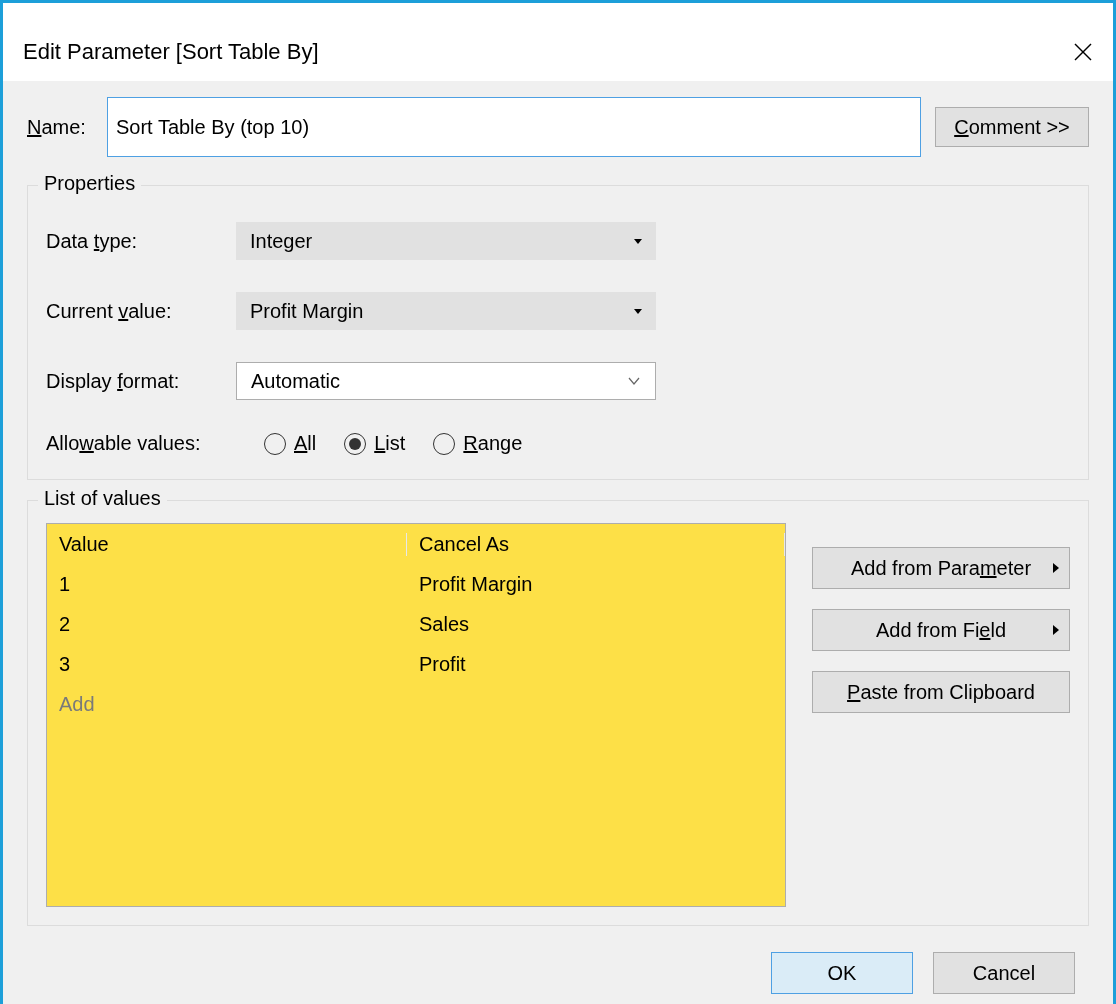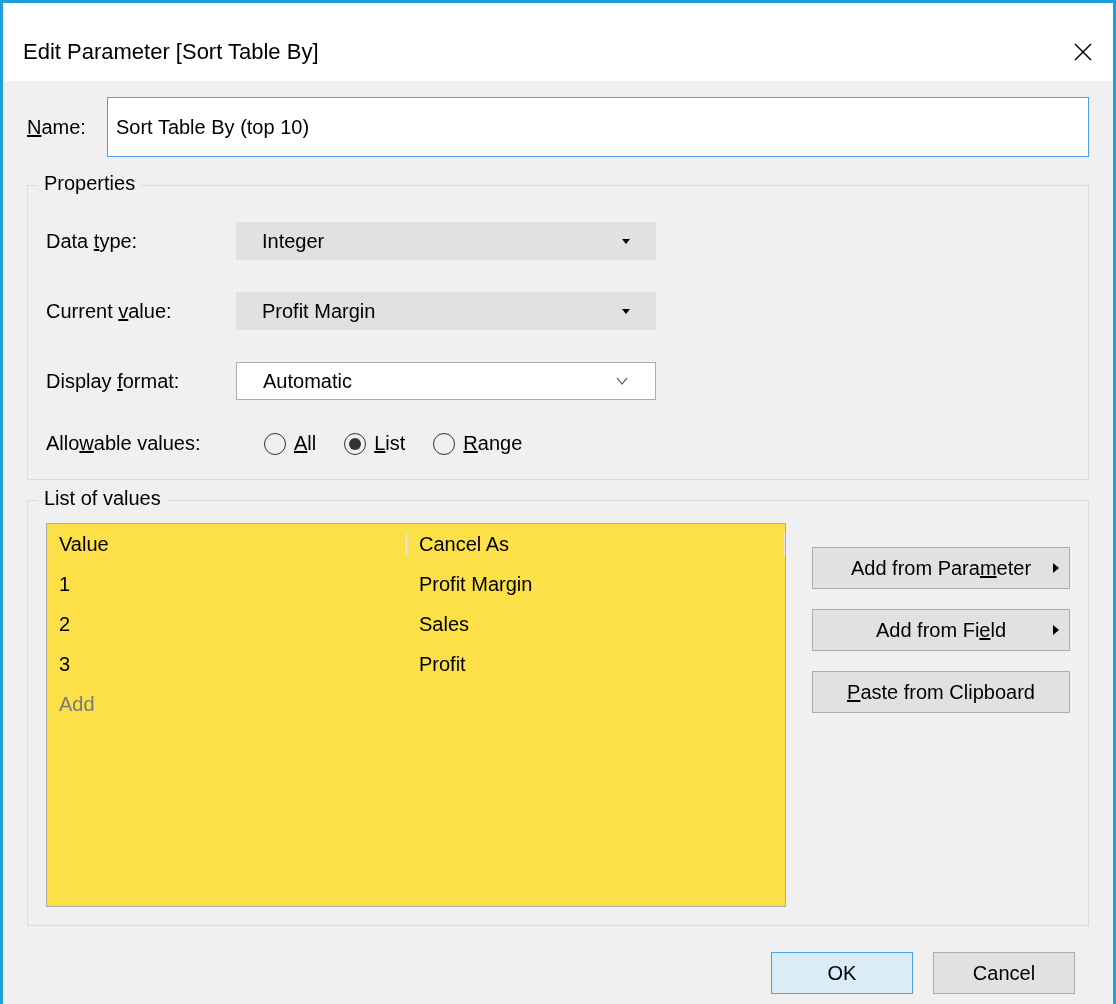--- a/index.html
+++ b/index.html
@@ -109,21 +109,21 @@
   .prop-row:last-child { margin-bottom: 8px; }
   .prop-row .lbl {
     width: 190px;
   }
   .dropdown, .combo {
     width: 420px;
     height: 38px;
     display: flex;
     align-items: center;
     justify-content: space-between;
-    padding: 0 26px;
+    padding: 0 14px;
     box-sizing: border-box;
   }
   .dropdown {
     background: #e1e1e1;
   }
   .combo {
     background: #fff;
     border: 1px solid #adadad;
   }
   .tri-down {
@@ -264,20 +264,23 @@
         <line x1="18" y1="2" x2="2" y2="18" stroke="#000" stroke-width="1.5"></line>
       </svg>
     </div>
   </div>
 
   <div class="body">
 
     <div class="name-row">
       <span class="lbl"><span class="underline-char">N</span>ame:</span>
       <input class="name-input" type="text" value="Sort Table By (top 10)" style="">
+      <div class="comment-btn">
+        <span><span class="underline-char">C</span>omment &gt;&gt;</span>
+      </div>
     </div>
 
     <div class="groupbox">
       <div class="legend">Properties</div>
 
       <div class="prop-row">
         <span class="lbl">Data <span class="underline-char">t</span>ype:</span>
         <div class="dropdown">
           <span>Integer</span>
           <span class="tri-down"></span>

